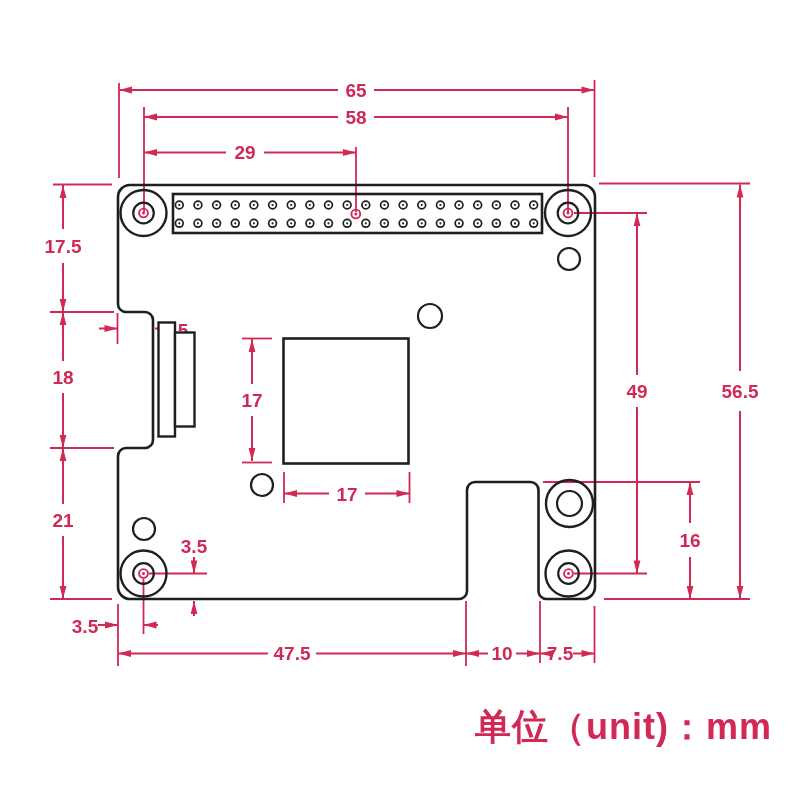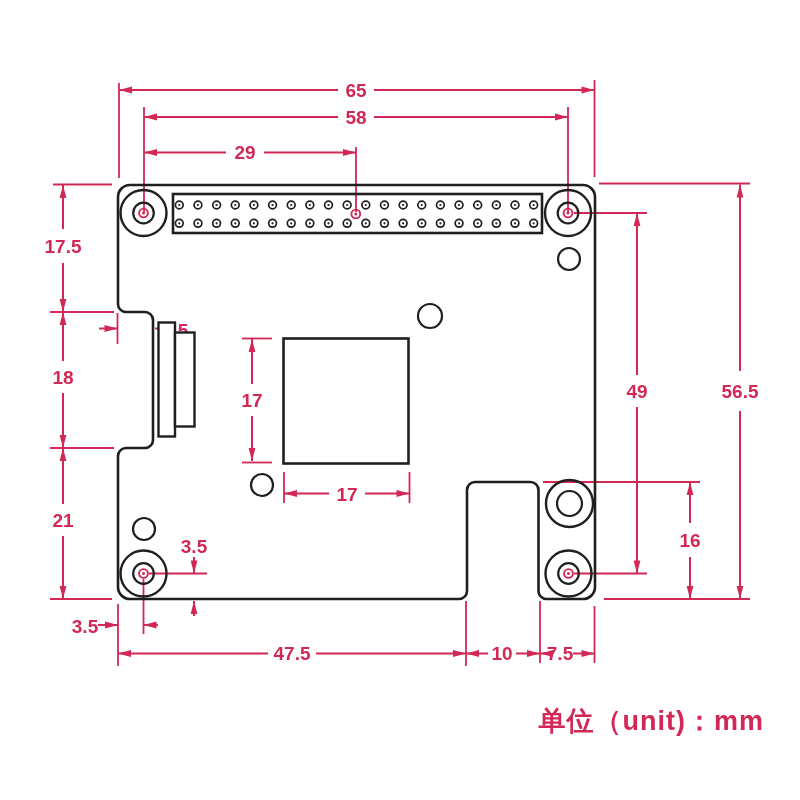--- a/index.html
+++ b/index.html
@@ -1,19 +1,19 @@
 <!DOCTYPE html>
 <html><head>
 <meta charset="utf-8">
 <style>
   html,body{margin:0;padding:0;background:#ffffff;}
   body{width:800px;height:800px;position:relative;font-family:"Liberation Sans",sans-serif;overflow:hidden;}
   .canvas{position:absolute;left:0;top:0;width:800px;height:800px;}
   svg{display:block;}
-  .unit-note{position:absolute;right:36px;top:703px;font-size:27px;font-weight:700;letter-spacing:1px;white-space:nowrap;}
+  .unit-note{position:absolute;right:28px;top:703px;font-size:36px;font-weight:700;letter-spacing:1px;white-space:nowrap;}
 </style>
 </head>
 <body>
 
 <div class="canvas">
   <svg width="800" height="800" viewBox="0 0 800 800">
       <line x1="119" y1="83" x2="119" y2="178" stroke="#d22855" stroke-width="1.8"></line>
       <line x1="594.5" y1="80" x2="594.5" y2="177" stroke="#d22855" stroke-width="1.8"></line>
       <line x1="144" y1="107" x2="144" y2="212" stroke="#d22855" stroke-width="1.8"></line>
       <line x1="568" y1="107" x2="568" y2="212" stroke="#d22855" stroke-width="1.8"></line>

